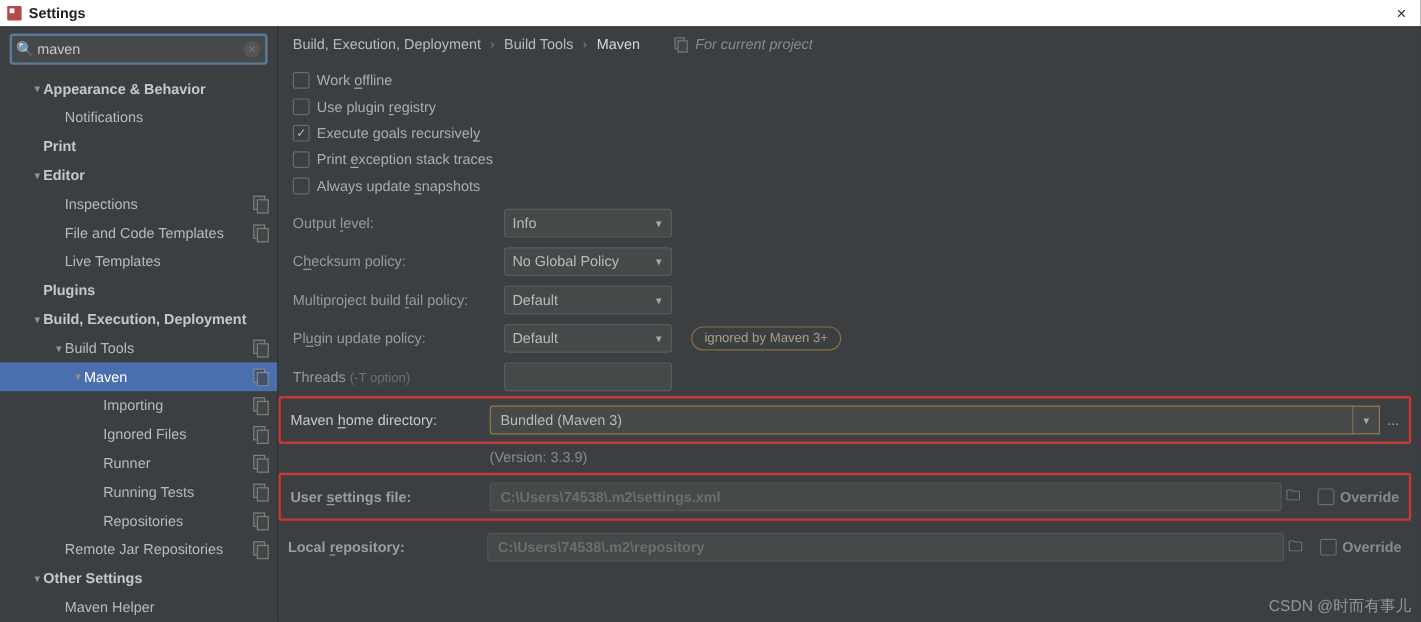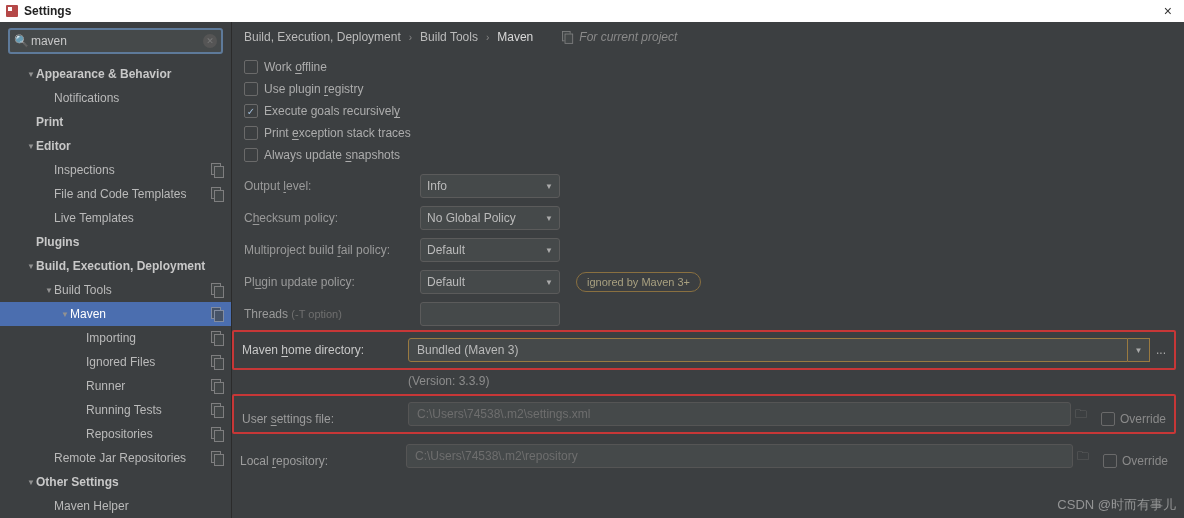--- a/index.html
+++ b/index.html
@@ -48,21 +48,21 @@
 .tnote { color: #6f6f6f; font-size: 11px; }
 .md-row-wrap { border: 2px solid #c73737; border-radius: 2px; margin: 0 8px 4px 0; padding: 6px 8px; }
 .md-row { display: flex; align-items: center; }
 .md-label { width: 166px; color: #c8c8c8; }
 .md-input { flex: 1; height: 24px; background: #45494a; border: 1px solid #9a7a40; border-radius: 3px 0 0 3px; color: #bababa; padding: 0 8px; display: flex; align-items: center; }
 .md-btn { width: 22px; height: 24px; background: #45494a; border: 1px solid #9a7a40; border-left: none; display: flex; align-items: center; justify-content: center; font-size: 8px; color: #aaa; }
 .md-ell { margin-left: 6px; color: #aaa; }
 .ver { color: #8c8c8c; margin-left: 176px; margin-bottom: 6px; }
 .path-row-wrap { margin: 0 8px 4px 0; padding: 6px 8px; }
 .path-row-wrap.boxed { border: 2px solid #c73737; border-radius: 2px; }
-.path-row { display: flex; align-items: flex-end; gap: 0; }
+.path-row { display: flex; align-items: center; gap: 0; font-weight: bold; }
 .path-row .plabel { width: 166px; color: #9d9d9d; }
 .path-row .pinput { flex: 1; height: 24px; background: #45494a; border: 1px solid #555; border-radius: 3px; padding: 0 8px; display: flex; align-items: center; color: #6e6e6e; }
 .path-row .folder { width: 20px; color: #7a7a7a; text-align: center; }
 .path-row .ovr { display: flex; align-items: center; gap: 5px; margin-left: 10px; color: #8a8a8a; }
 .wm { position: absolute; right: 8px; bottom: 4px; color: #b8b8b8; font-size: 13px; opacity: 0.7; text-align: right; }
 </style>
 </head>
 <body>
 
 <div class="titlebar">

